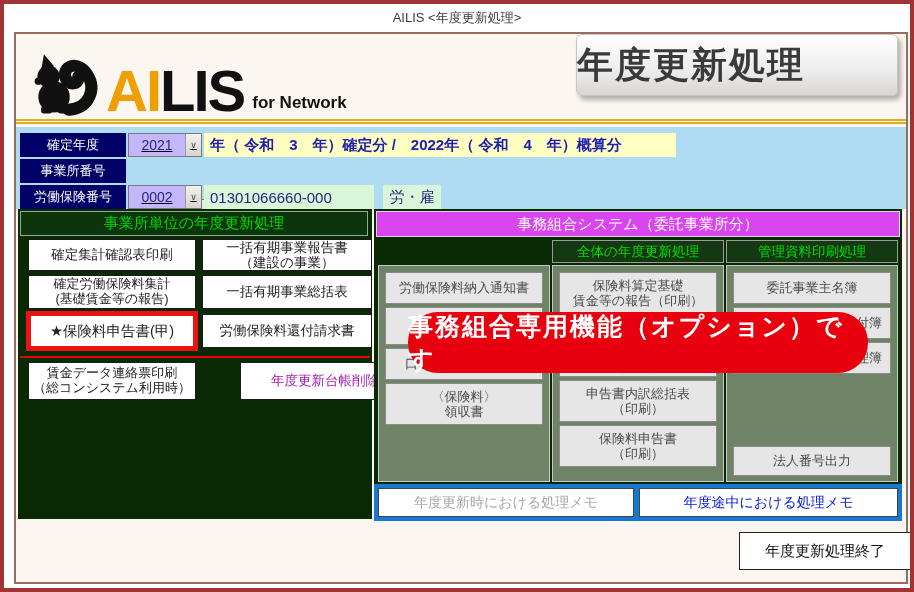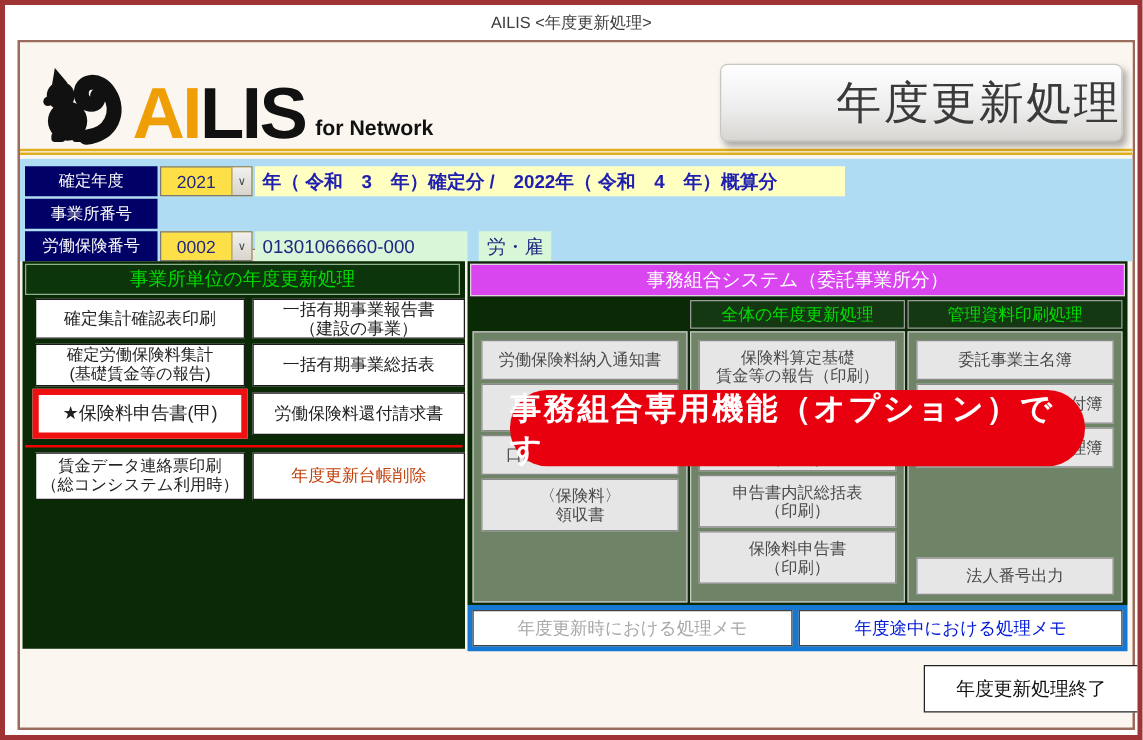--- a/index.html
+++ b/index.html
@@ -17,32 +17,32 @@
   .window { left:10px; top:28px; width:894px; height:552px;
             border:2px solid #9B6B5E; background:#FBF7F0; }
 
   
   .header { left:0; top:0; width:890px; height:90px; background:#FBF7F0;
             border-bottom:5px double #DFAE1E; }
   .logo { left:14px; top:8px; height:76px; display:flex; align-items:flex-end; }
   .logo-text { font-weight:bold; font-size:58px; line-height:0.95; letter-spacing:-2px; color:#111; }
   .logo-ai { color:#F09E06; }
   .logo-sub { font-size:17px; font-weight:bold; color:#111; margin:0 0 5px 8px; }
-  .title-box { left:560px; top:17px; width:322px; height:62px;
+  .title-box { left:560px; top:0; width:322px; height:62px;
                background:linear-gradient(#ffffff, #ececec 60%, #d8d6d2);
                border:1px solid #c9c6c0; border-radius:6px;
                box-shadow:3px 4px 5px rgba(0,0,0,0.30);
-               display:flex; align-items:center; justify-content:flex-end;
-               font-size:36px; color:#3a3a3a; letter-spacing:2px; }
+               display:flex; align-items:center; justify-content:flex-start;
+               font-size:36px; color:#3a3a3a; letter-spacing:2px;font-weight:bold; }
 
   
   .filters { left:0; top:93px; width:890px; height:82px; background:#AFDCF2; }
   .frow-label { background:#000066; color:#fff; font-size:13px;
                 display:flex; align-items:center; justify-content:center; }
-  .combo { background:#fde047; border:1px solid #7a7a7a; display:flex; }
+  .combo { background:#c4b5fd; border:1px solid #7a7a7a; display:flex;text-decoration:underline; }
   .combo-val { flex:1; color:#202880; font-size:14px; display:flex;
                align-items:center; justify-content:center; }
   .combo-arrow { width:16px; background:linear-gradient(#f2f1ee,#d8d4cc);
                  border-left:1px solid #9a9a9a; color:#444; font-size:9px;
                  display:flex; align-items:center; justify-content:center; }
   .field { font-size:15px; display:flex; align-items:center; padding-left:6px; }
   .field-yellow { background:#FFFFC2; color:#2020B0; font-weight:bold; }
   .field-green { background:#D8F6D8; color:#202880; }
 
   
@@ -55,21 +55,21 @@
               font-size:13.5px; display:flex; align-items:center; justify-content:center; }
   .col-body { background:#6F8466; border:1px solid #c8c8c8; }
 
   .btn { display:flex; align-items:center; justify-content:center; text-align:center;
          white-space:pre-line; cursor:default; }
   .btn-white { background:#ffffff; border:1px solid #1a1a1a; color:#222;
                font-size:13.5px; line-height:1.12; }
   .btn-gray { background:#E6E6E6; border:1px solid #8a8a8a; color:#4a4a4a;
               font-size:13px; line-height:1.18; }
   .btn-highlight { border:5px solid #EE1111; font-size:14.5px; }
-  .btn-redtext { color:#c2410c; }
+  .btn-redtext { color:#a21caf;margin-left:38px; }
   .align-bottom { align-items:flex-end; padding-bottom:2px; }
   .align-right { justify-content:flex-end; padding-right:8px; }
   .redline { background:#F00000; height:2px; }
 
   
   .memo-bar { background:#1578D2; }
   .btn-memo1 { background:#fff; border:1px solid #444; color:#A8A8A8; font-size:14px; }
   .btn-memo2 { background:#fff; border:1px solid #444; color:#0018D8; font-size:14px; }
 
   .btn-exit { background:#fff; border:1px solid #222; color:#111; font-size:15px; }

